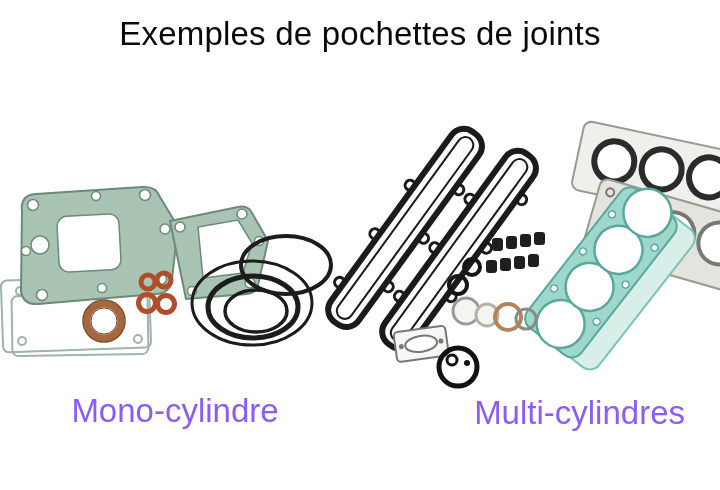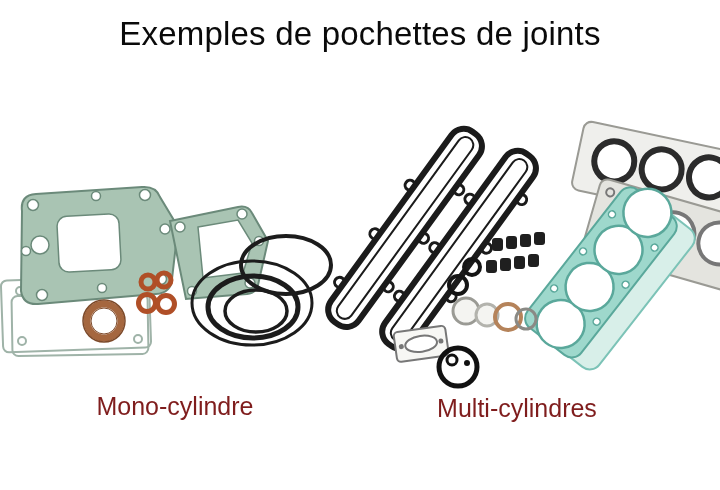--- a/index.html
+++ b/index.html
@@ -5,24 +5,24 @@
   html,body{margin:0;padding:0;}
   body{width:720px;height:490px;background:#ffffff;overflow:hidden;
        font-family:"Liberation Sans", sans-serif;}
   .page{position:relative;width:720px;height:490px;background:#ffffff;overflow:hidden;}
   .title{position:absolute;top:14px;left:0;width:720px;margin:0;
          text-align:center;font-size:33px;line-height:1.22;font-weight:400;
          color:#0a0a0a;letter-spacing:0.2px;}
   .photo{position:absolute;}
   .photo-mono{left:0px;top:183px;}
   .photo-multi{left:320px;top:115px;}
-  .caption{position:absolute;text-align:center;font-size:25px;color:#7f1d1d;
+  .caption{position:absolute;text-align:center;font-size:33px;color:#8b5cf6;
            font-weight:400;}
   .caption-mono{left:25px;top:392px;width:300px;}
-  .caption-multi{left:367px;top:394px;width:300px;}
+  .caption-multi{left:385px;top:394px;width:300px;text-align:right;}
 </style>
 </head>
 <body>
 
 <div class="page">
 
   <h1 class="title"><span>Exemples de pochettes de joints</span><br>
     </h1>
 
   <svg class="photo photo-mono" width="335" height="210" viewBox="0 0 335 210">

